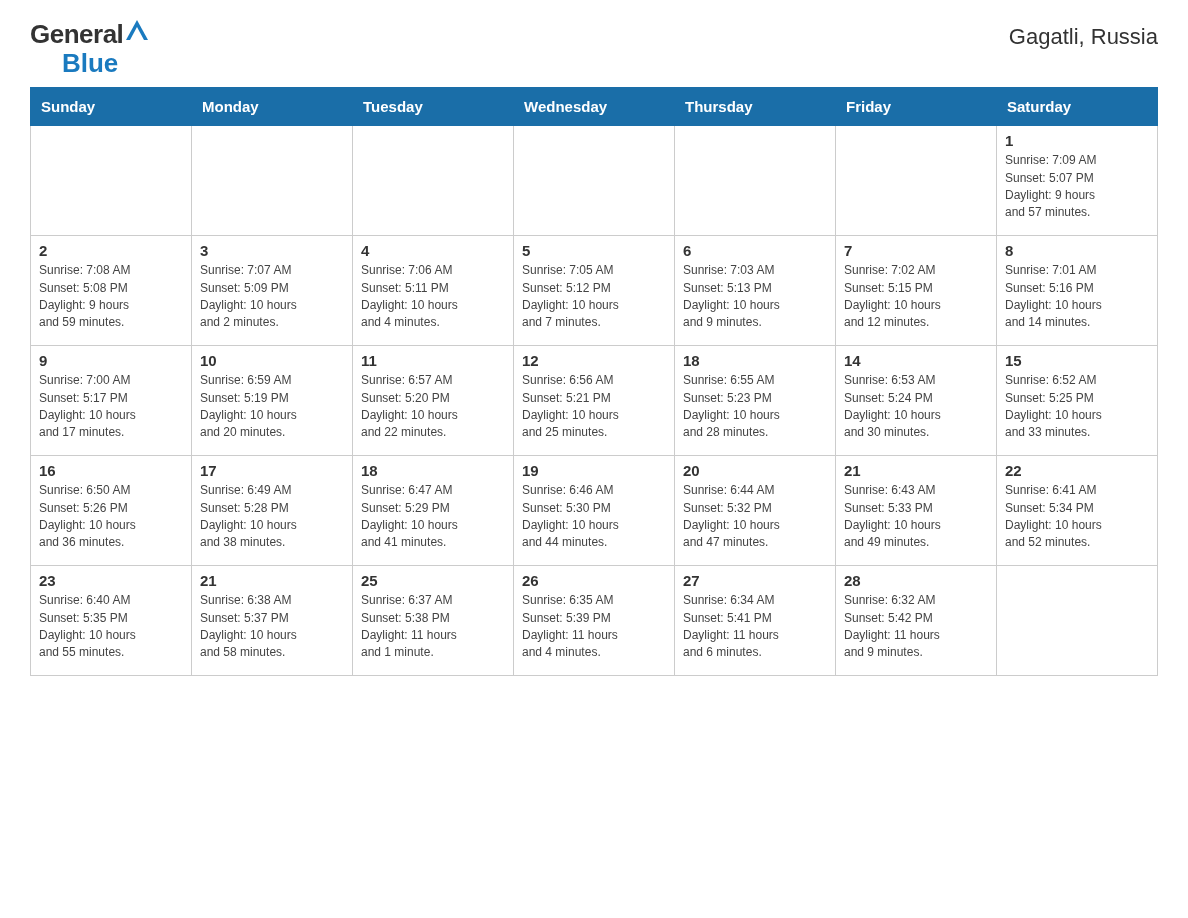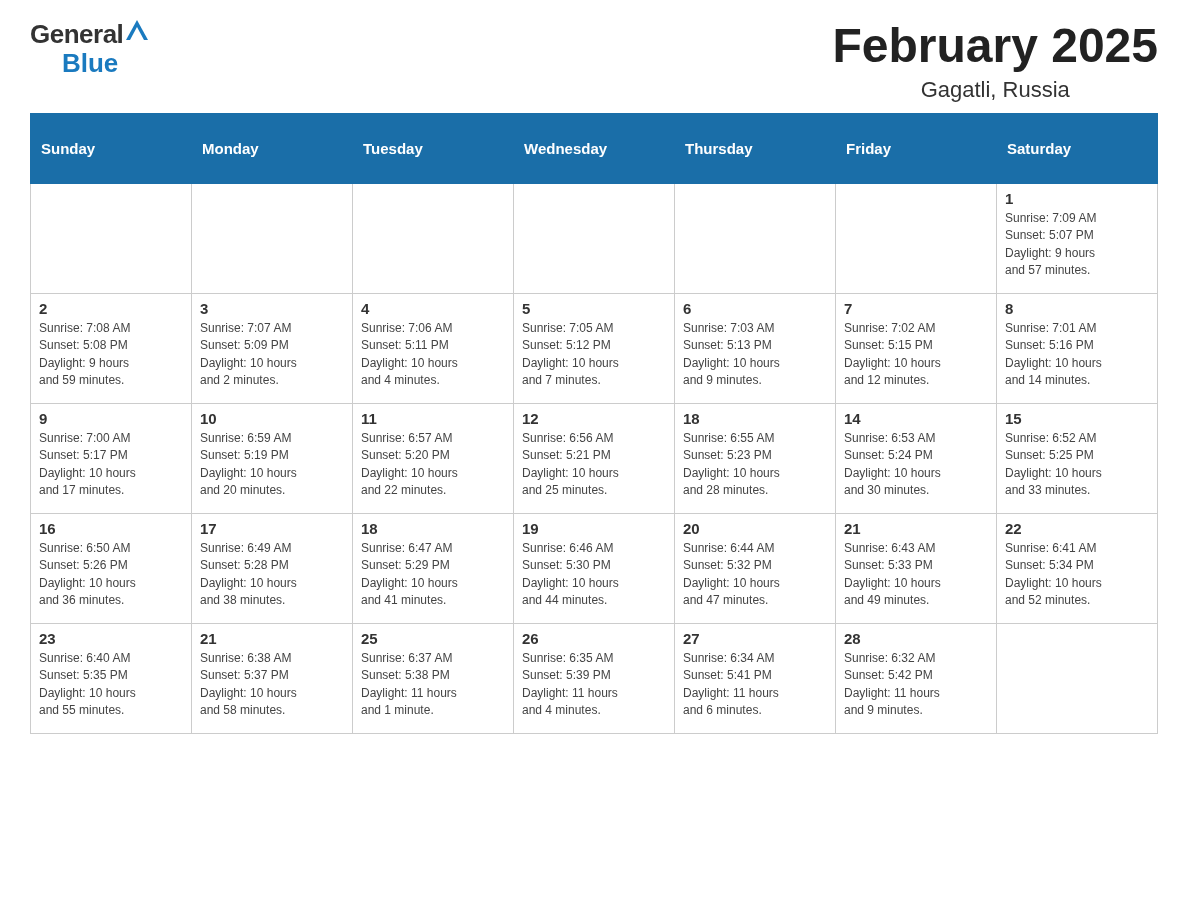--- a/index.html
+++ b/index.html
@@ -34,21 +34,21 @@
     .calendar {
       width: 100%;
       border-collapse: collapse;
       margin-top: 10px;
     }
     .calendar th {
       background-color: #1a6ea8;
       color: #fff;
       font-size: 15px;
       font-weight: bold;
-      padding: 26px 10px;
+      padding: 10px 10px;
       text-align: left;
       border: 1px solid #1a6ea8;
     }
     .calendar td {
       border: 1px solid #ccc;
       vertical-align: top;
       padding: 6px 8px;
       width: 14.28%;
       min-height: 110px;
       height: 110px;
@@ -113,21 +113,20 @@
           <polygon points="11,0 22,20 0,20" fill="#1a7abf"></polygon>
           <polygon points="11,7 18,20 4,20" fill="#fff"></polygon>
         </svg>
       </span>
     </div>
     <div>
       <span class="logo-text-blue">Blue</span>
     </div>
   </div>
   <div class="title-area">
-    <div class="month-title">February 2025</div>
     <div class="location">Gagatli, Russia</div>
   </div>
 </div>
 
 <table class="calendar">
   <thead>
     <tr>
       <th>Sunday</th>
       <th>Monday</th>
       <th>Tuesday</th>

